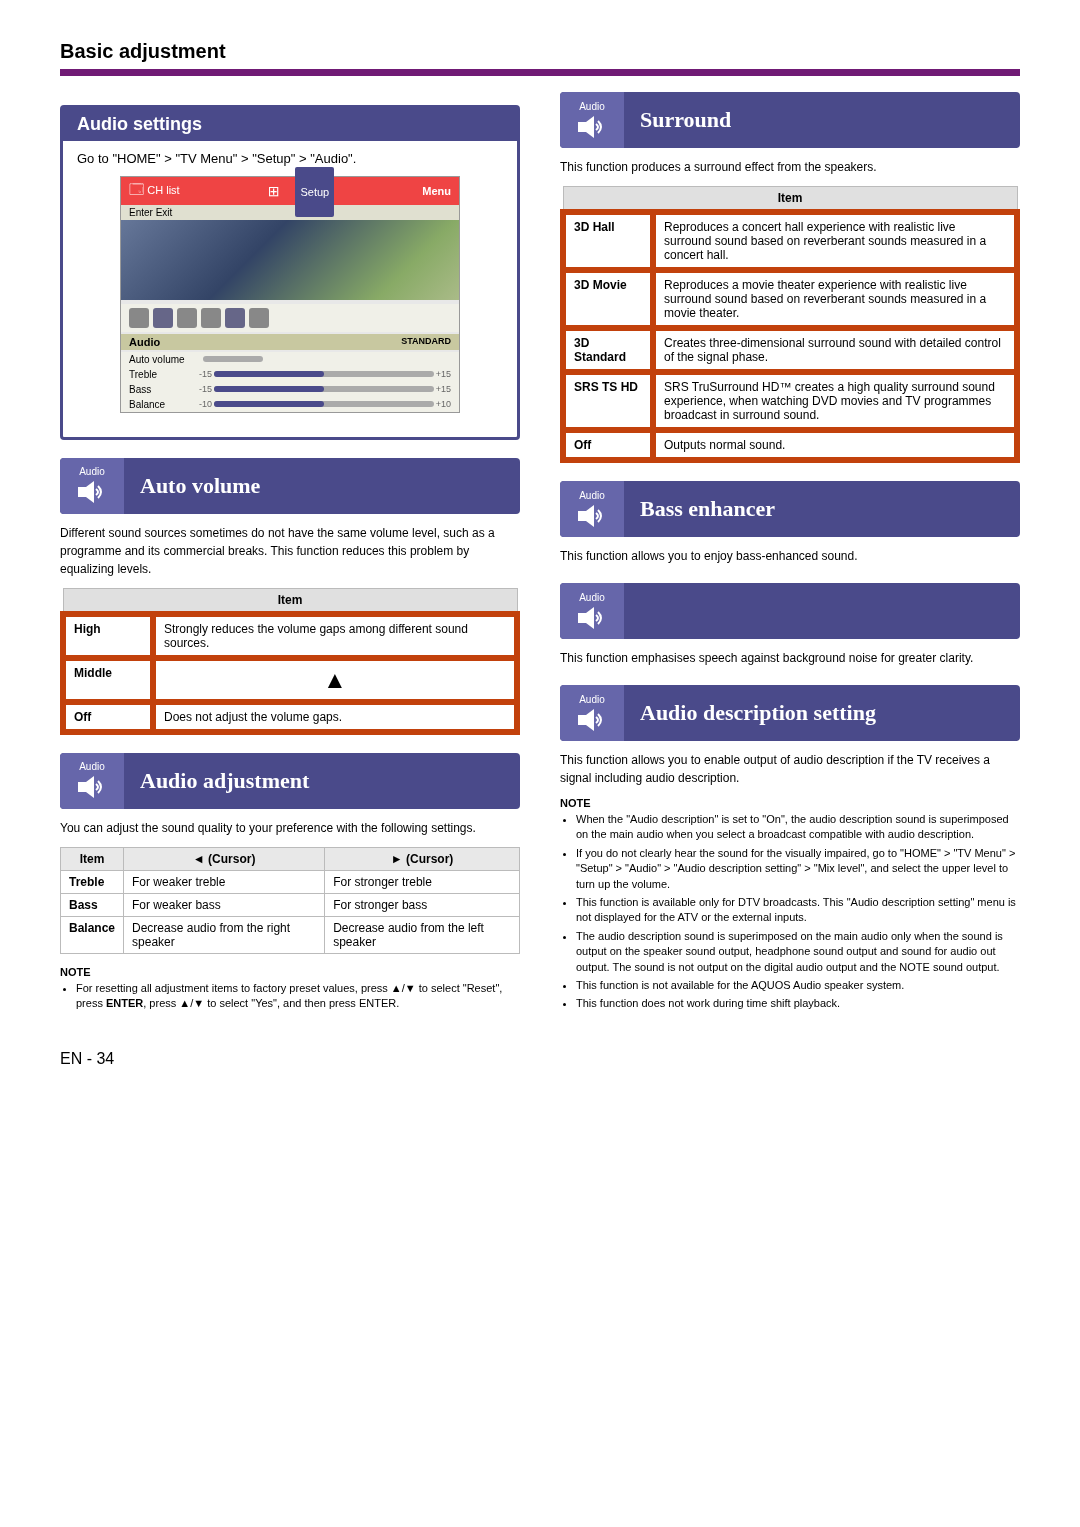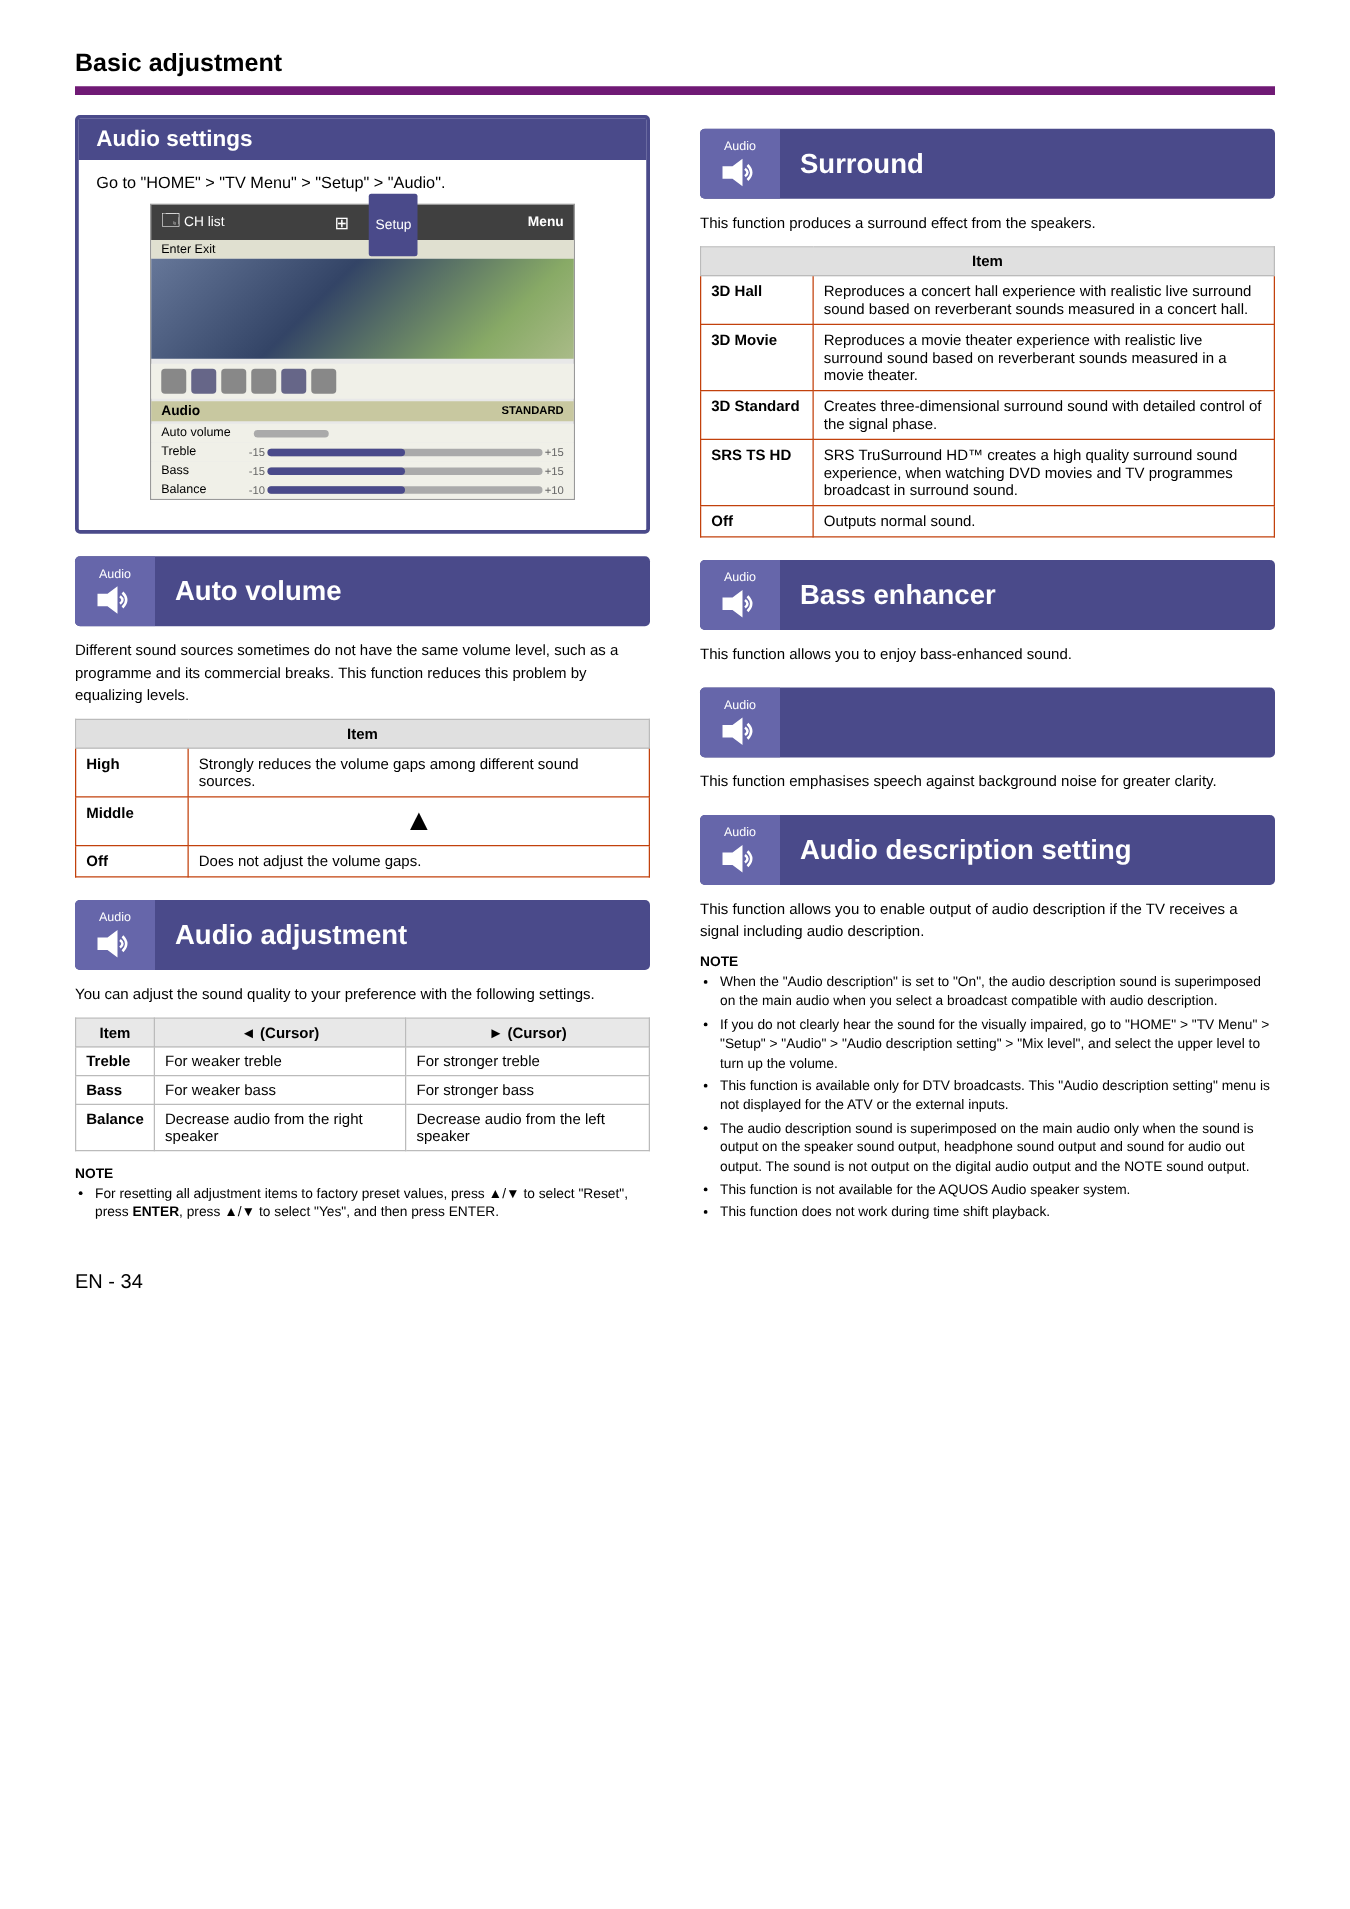--- a/index.html
+++ b/index.html
@@ -68,20 +68,21 @@
       height: 26px;
     }
     .section-header .title-box {
       padding: 8px 16px;
       flex: 1;
     }
     .section-header .title-box .main-title {
       font-size: 22px;
       font-weight: bold;
       color: #fff;
+      font-family: Liberation Serif, serif;
     }
 
     
     .audio-settings-box {
       border: 3px solid #4a4a8a;
       border-radius: 4px;
       margin-bottom: 18px;
     }
     .audio-settings-title {
       background: #4a4a8a;
@@ -102,21 +103,21 @@
     .menu-screenshot {
       border: 1px solid #999;
       background: #e8e8e8;
       width: 100%;
       max-width: 340px;
       margin: 0 auto 14px auto;
       font-size: 11px;
       position: relative;
     }
     .menu-top-bar {
-      background: #404040;
+      background: #ef4444;
       color: #fff;
       padding: 2px 8px;
       display: flex;
       justify-content: space-between;
       align-items: center;
       font-size: 11px;
     }
     .menu-icons-row {
       display: flex;
       gap: 4px;
@@ -205,21 +206,21 @@
       font-size: 12px;
     }
     .item-table th {
       background: #e0e0e0;
       border: 1px solid #bbb;
       padding: 4px 8px;
       text-align: center;
       font-weight: bold;
     }
     .item-table td {
-      border: 1px solid #c2410c;
+      border: 6px solid #c2410c;
       padding: 5px 8px;
       vertical-align: top;
     }
     .item-table td:first-child {
       font-weight: bold;
       width: 90px;
     }
 
     .note-section {
       margin-top: 8px;

